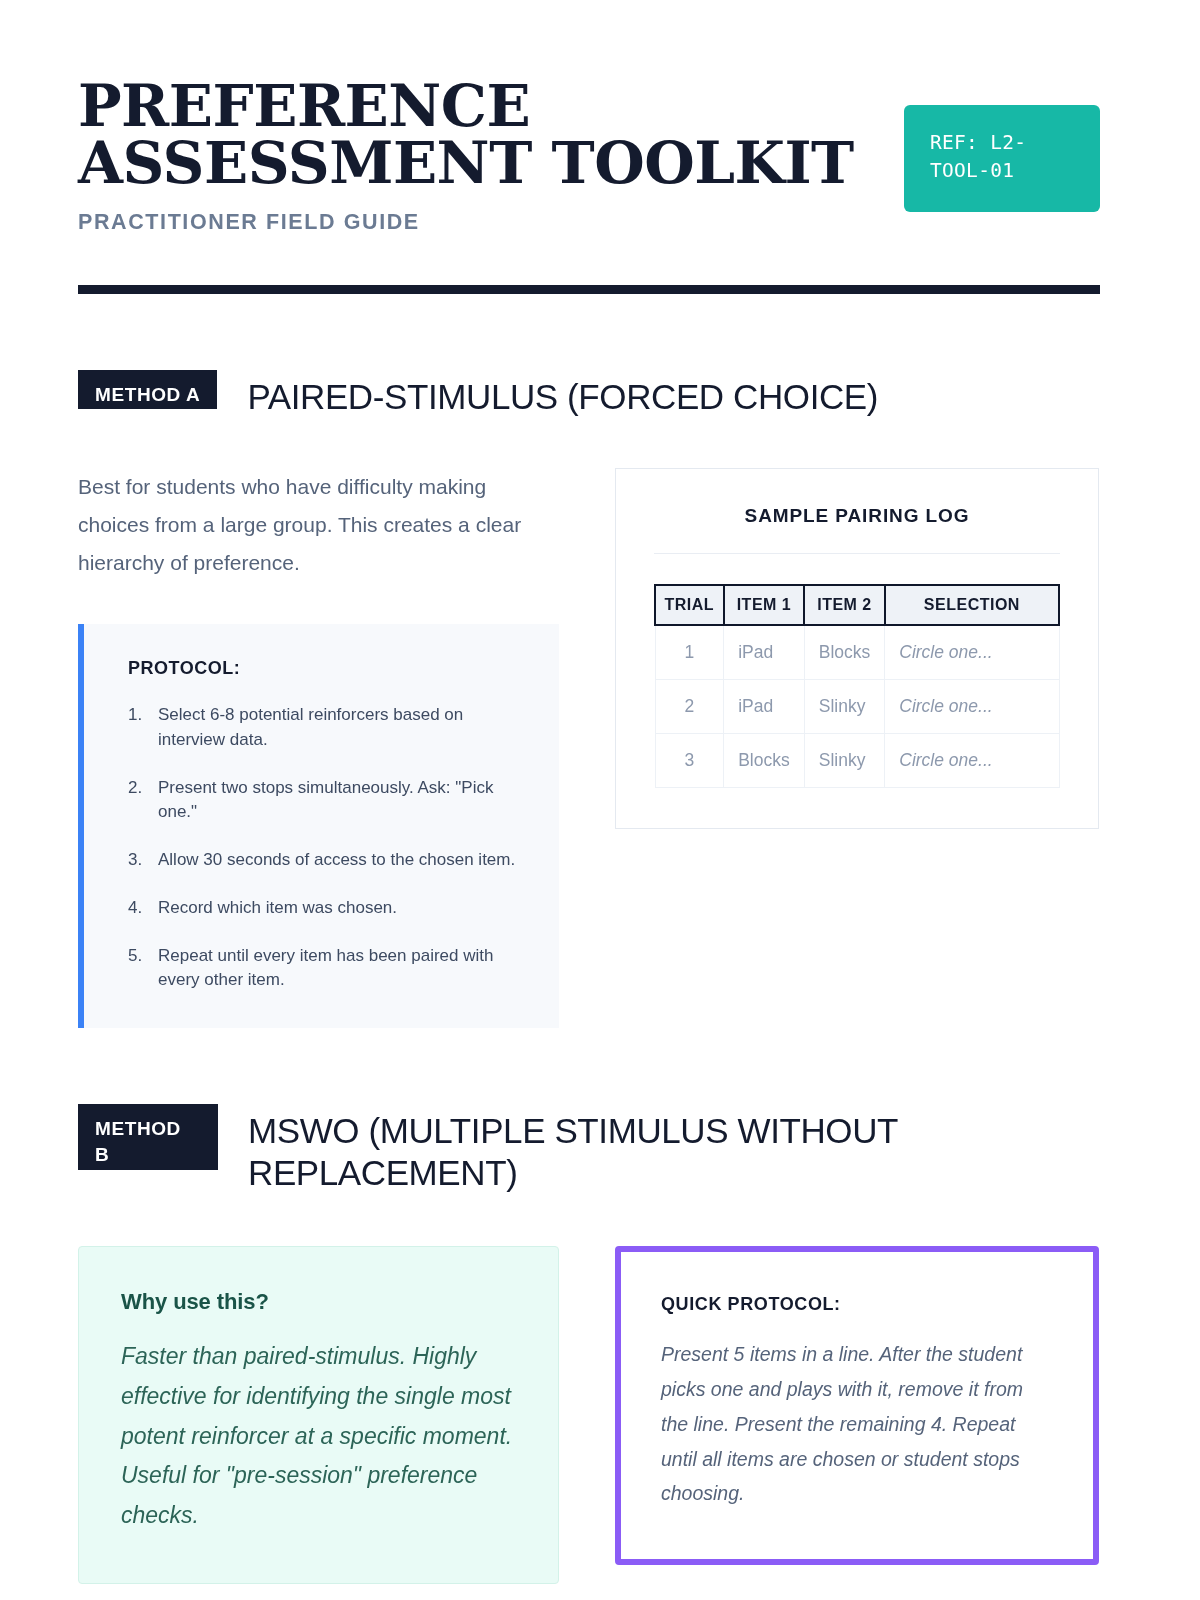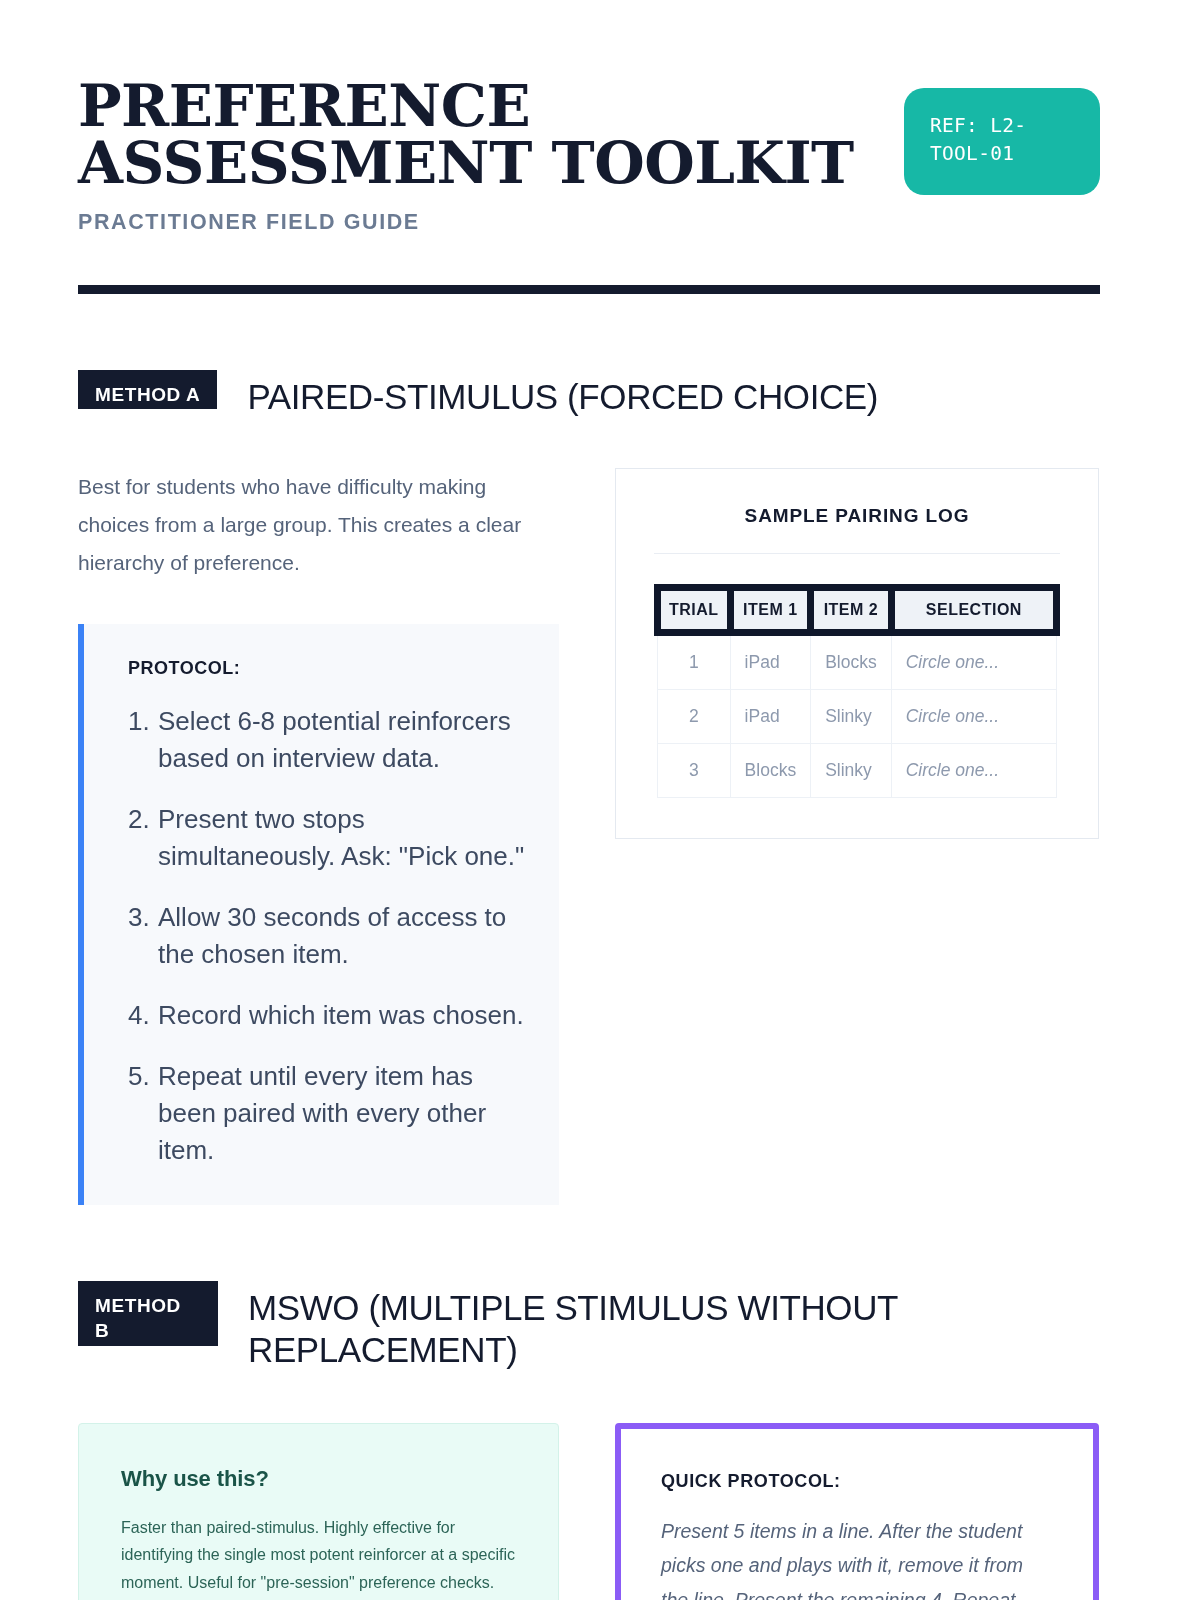--- a/index.html
+++ b/index.html
@@ -47,27 +47,27 @@
     letter-spacing: 1.6px;
     color: #6b7b93;
     text-transform: uppercase;
   }
 
   .ref-badge {
     flex: 0 0 auto;
     width: 196px;
     background: #17b8a6;
     color: #ffffff;
-    border-radius: 20px;
+    border-radius: 6px;
     padding: 24px 26px 26px 26px;
     font-family: "DejaVu Sans Mono", monospace;
     font-size: 19.5px;
     line-height: 1.45;
     letter-spacing: 0.3px;
-    margin-top: 14px;
+    margin-top: 31px;
   }
 
   .rule {
     height: 9px;
     background: #141b2e;
     margin-top: 50px;
   }
 
   
   .section { margin-top: 0; }
@@ -136,21 +136,21 @@
   }
 
   .protocol-list {
     list-style: none;
     counter-reset: step;
   }
   .protocol-list li {
     counter-increment: step;
     position: relative;
     padding-left: 30px;
-    font-size: 26px;
+    font-size: 17px;
     line-height: 1.42;
     color: #3d4a61;
     margin-bottom: 19px;
     margin-top: 24px;
   }
   .protocol-list li:last-child { margin-bottom: 0; }
   .protocol-list li::before {
     content: counter(step) ".";
     position: absolute;
     left: 0;
@@ -176,21 +176,21 @@
     border-bottom: 1px solid #e9edf3;
   }
 
   table.log {
     width: 100%;
     border-collapse: collapse;
     margin-top: 30px;
   }
   table.log th {
     background: #eef2f7;
-    border: 7px solid #0f172a;
+    border: 2px solid #0f172a;
     font-size: 16px;
     font-weight: bold;
     letter-spacing: 0.5px;
     color: #141b2e;
     text-transform: uppercase;
     padding: 10px 8px;
     text-align: center;
     white-space: nowrap;
   }
   table.log td {
@@ -212,23 +212,24 @@
     min-height: 300px;
   }
   .green-card h3 {
     font-size: 22px;
     font-weight: bold;
     color: #1a5448;
     margin-bottom: 22px;
     letter-spacing: -0.1px;
   }
   .green-card p {
-    font-size: 16px;
+    font-size: 23px;
     line-height: 1.72;
     color: #2c6457;
+    font-style: italic;
   }
 
   .plain-card {
     border: 6px solid #8b5cf6;
     border-radius: 4px;
     padding: 42px 40px 48px 40px;
     min-height: 300px;
   }
   .plain-card h3 {
     font-size: 18px;

